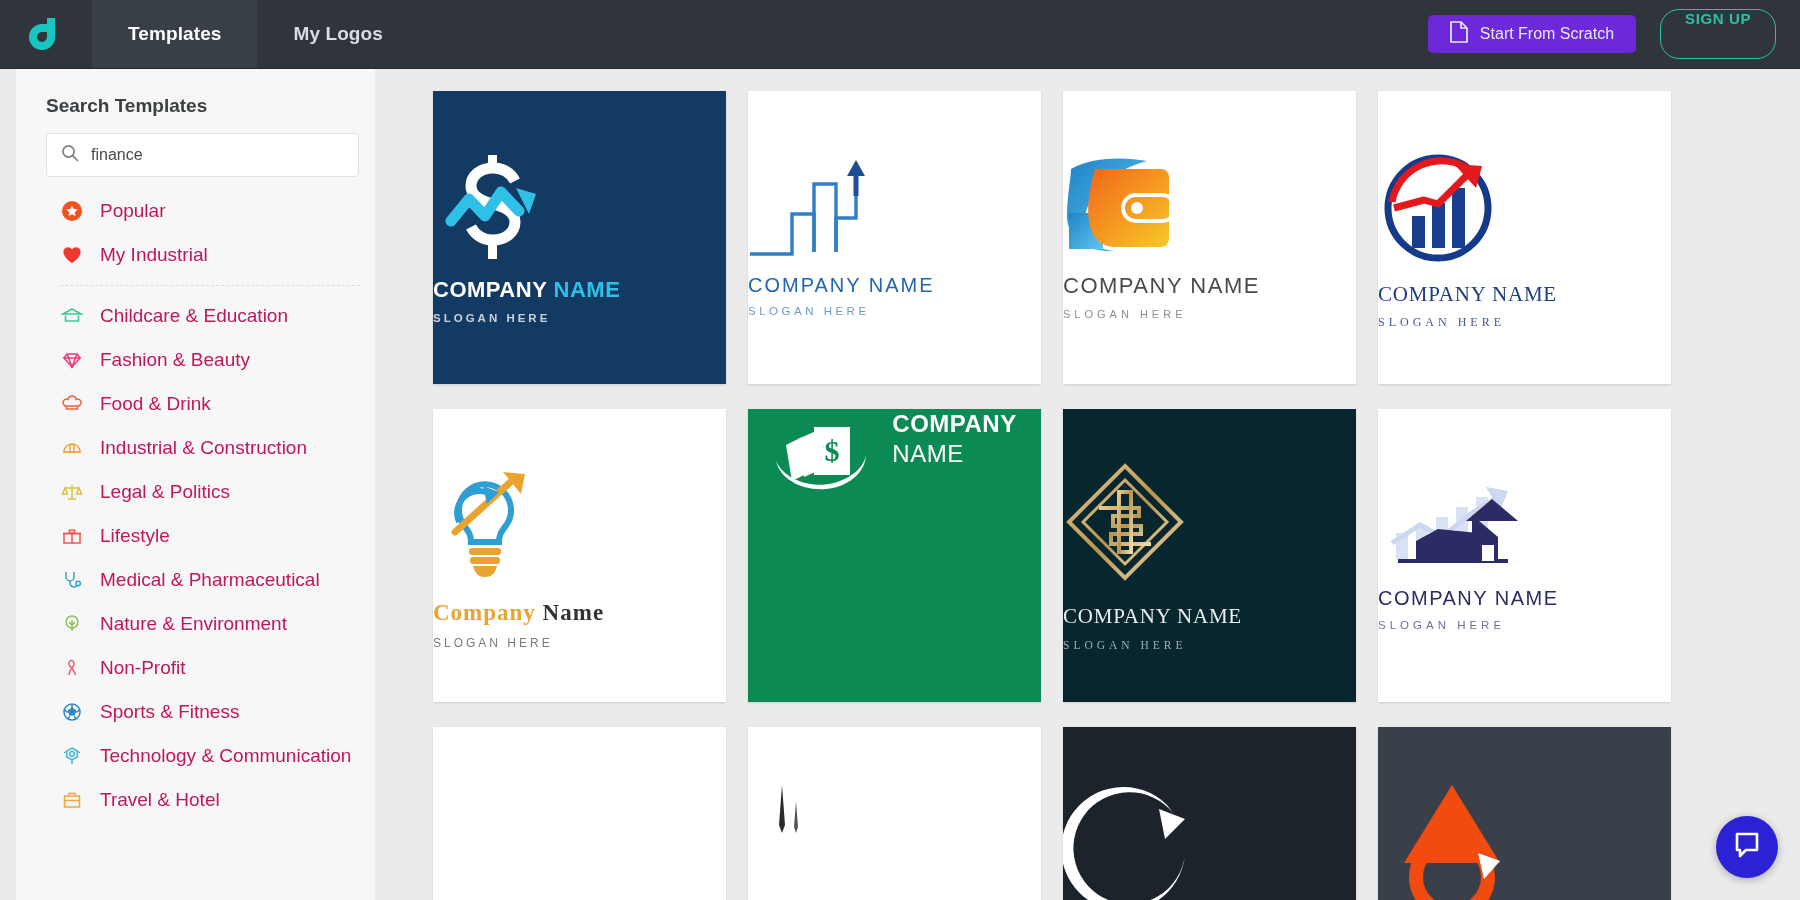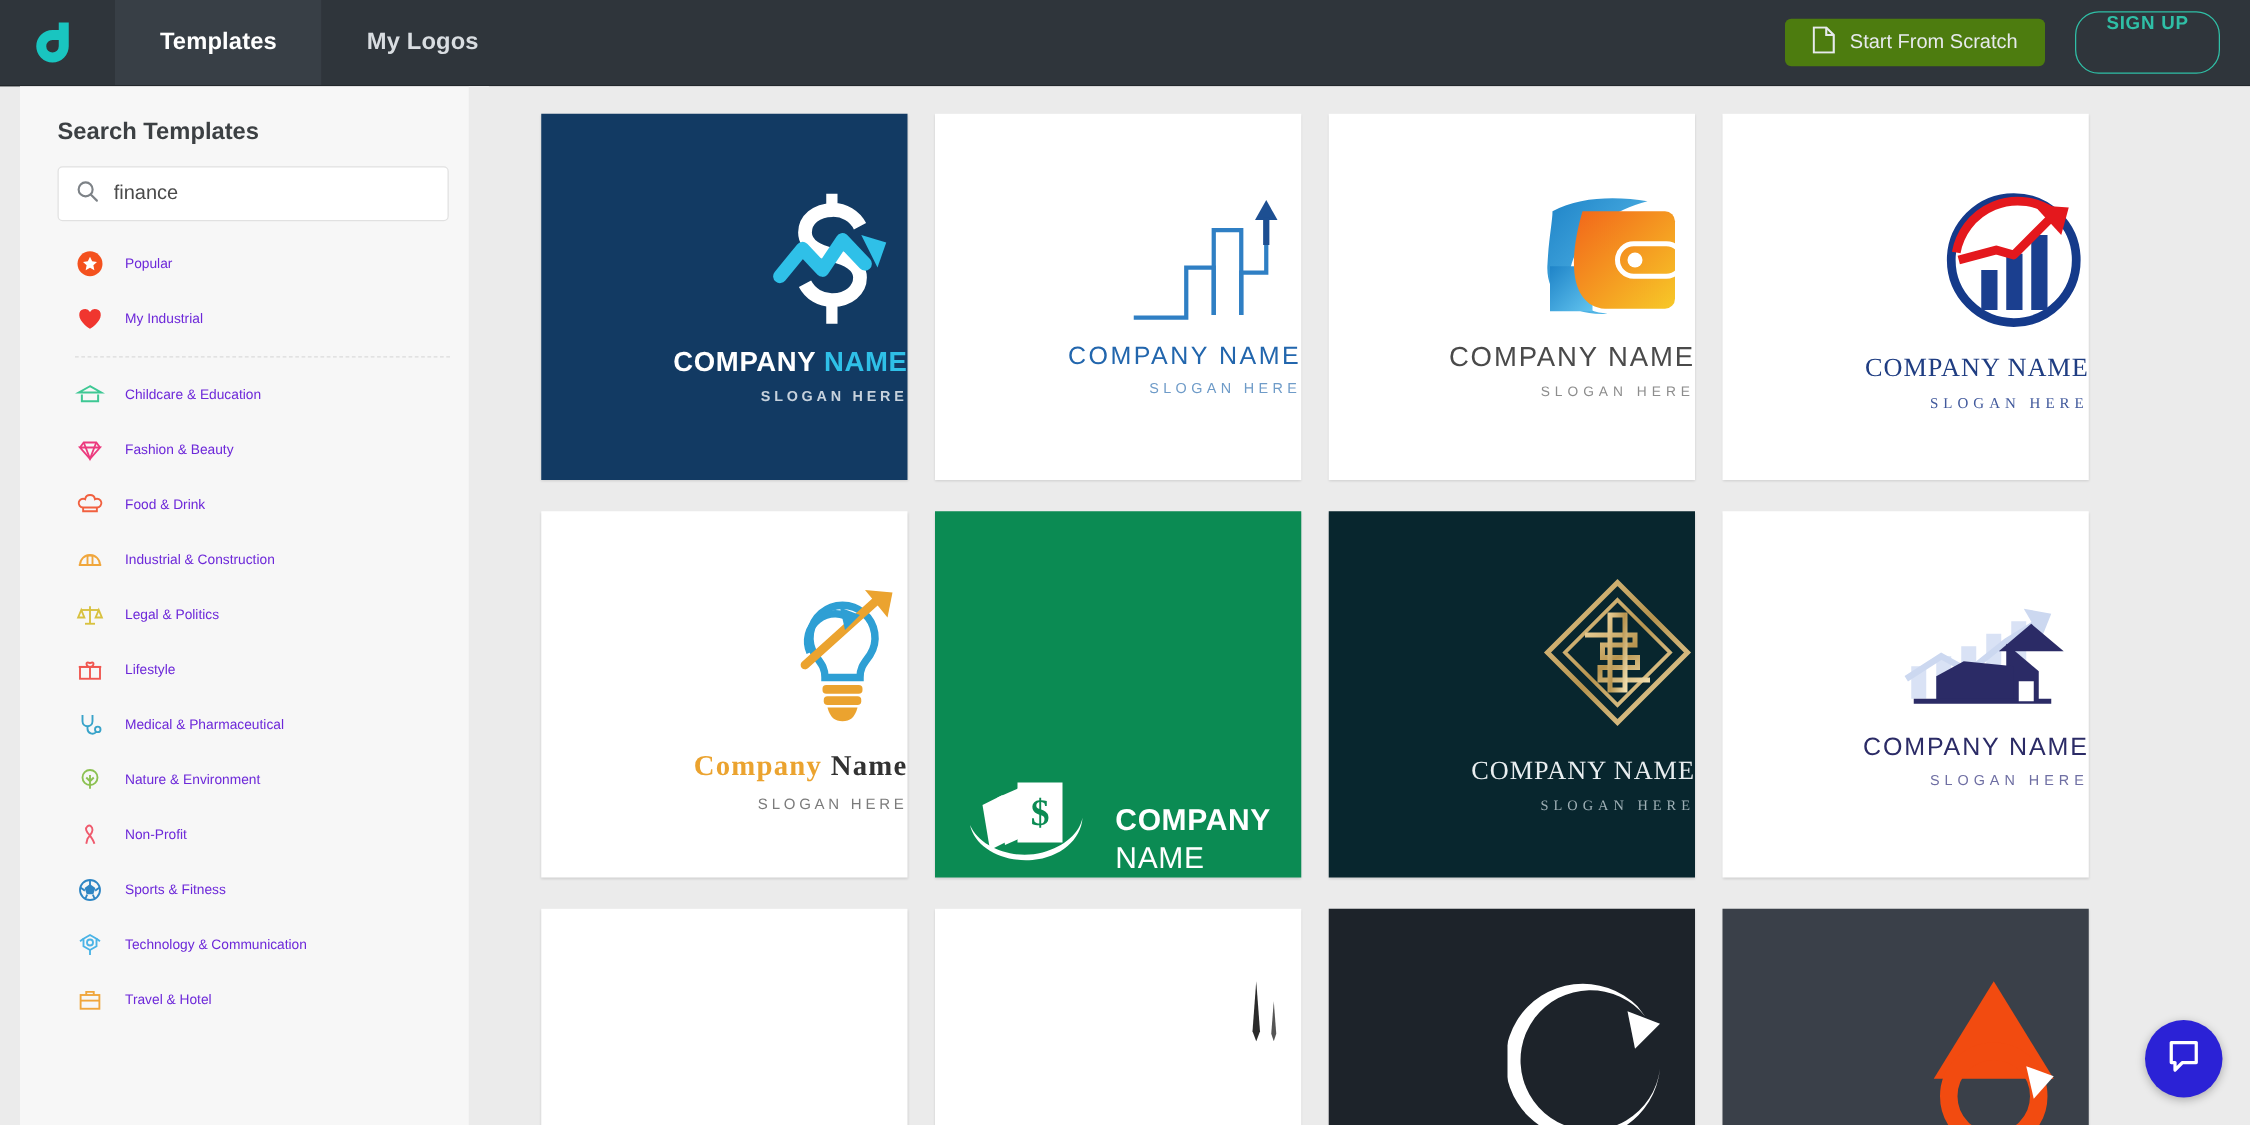--- a/index.html
+++ b/index.html
@@ -27,21 +27,21 @@
     padding: 0 36px;
     color: #d9dde1; font-size: 19px; font-weight: bold;
     letter-spacing: .1px;
     height: 100%;
     cursor: pointer;
   }
   .nav-tab.active { background: #383f46; color: #ffffff; }
   .topbar-spacer { flex: 1; }
   .scratch-btn {
     display: flex; align-items: center; gap: 12px;
-    background: #4d7c0f;
+    background: #6d28d9;
     border-radius: 5px;
     height: 38px; padding: 0 22px;
     margin: auto 12px;
     color: #e7eaed; font-size: 16px;
     cursor: pointer;
   }
   .scratch-btn .doc-ico { display: block; }
   .signup-btn {
     display: flex; align-items: flex-start; justify-content: center;
     border: 1px solid #2fbfa6;
@@ -85,21 +85,21 @@
     margin: 32px 0 0 30px;
     font-size: 19px; font-weight: bold; color: #3c4043;
   }
   .cat-list { margin-top: 12px; }
   .cat-item {
     display: flex; align-items: center;
     height: 44px; padding-left: 44px; gap: 16px;
     cursor: pointer;
   }
   .cat-item .ico { width: 24px; height: 24px; display: flex; align-items: center; justify-content: center; flex: 0 0 24px; }
-  .cat-item .lbl { font-size: 11px; color: #6d28d9; }
+  .cat-item .lbl { font-size: 19px; color: #be185d; }
   .cat-sep {
     margin: 8px 30px 8px 44px;
     border-top: 1px dashed #dcdcdc;
   }
 
   
   .main {
     position: absolute; top: 69px; left: 375px;
     width: 1425px; height: 831px;
     background: #ebebeb;
@@ -115,21 +115,21 @@
     margin: 22px 0 0 58px;
     display: grid;
     grid-template-columns: repeat(4, 293px);
     gap: 25px 22px;
   }
   .card {
     width: 293px; height: 293px;
     background: #ffffff;
     box-shadow: 0 1px 2px rgba(0,0,0,.12);
     display: flex; flex-direction: column;
-    align-items: flex-end; justify-content: center;
+    align-items: flex-start; justify-content: center;
     overflow: hidden;
     cursor: pointer;
     position: relative;
   }
   .card .art { display: flex; align-items: center; justify-content: center; }
   .cn { letter-spacing: 1px; }
   .sl { letter-spacing: 3px; }
 
   
   .c1 { background: #123A63; }

